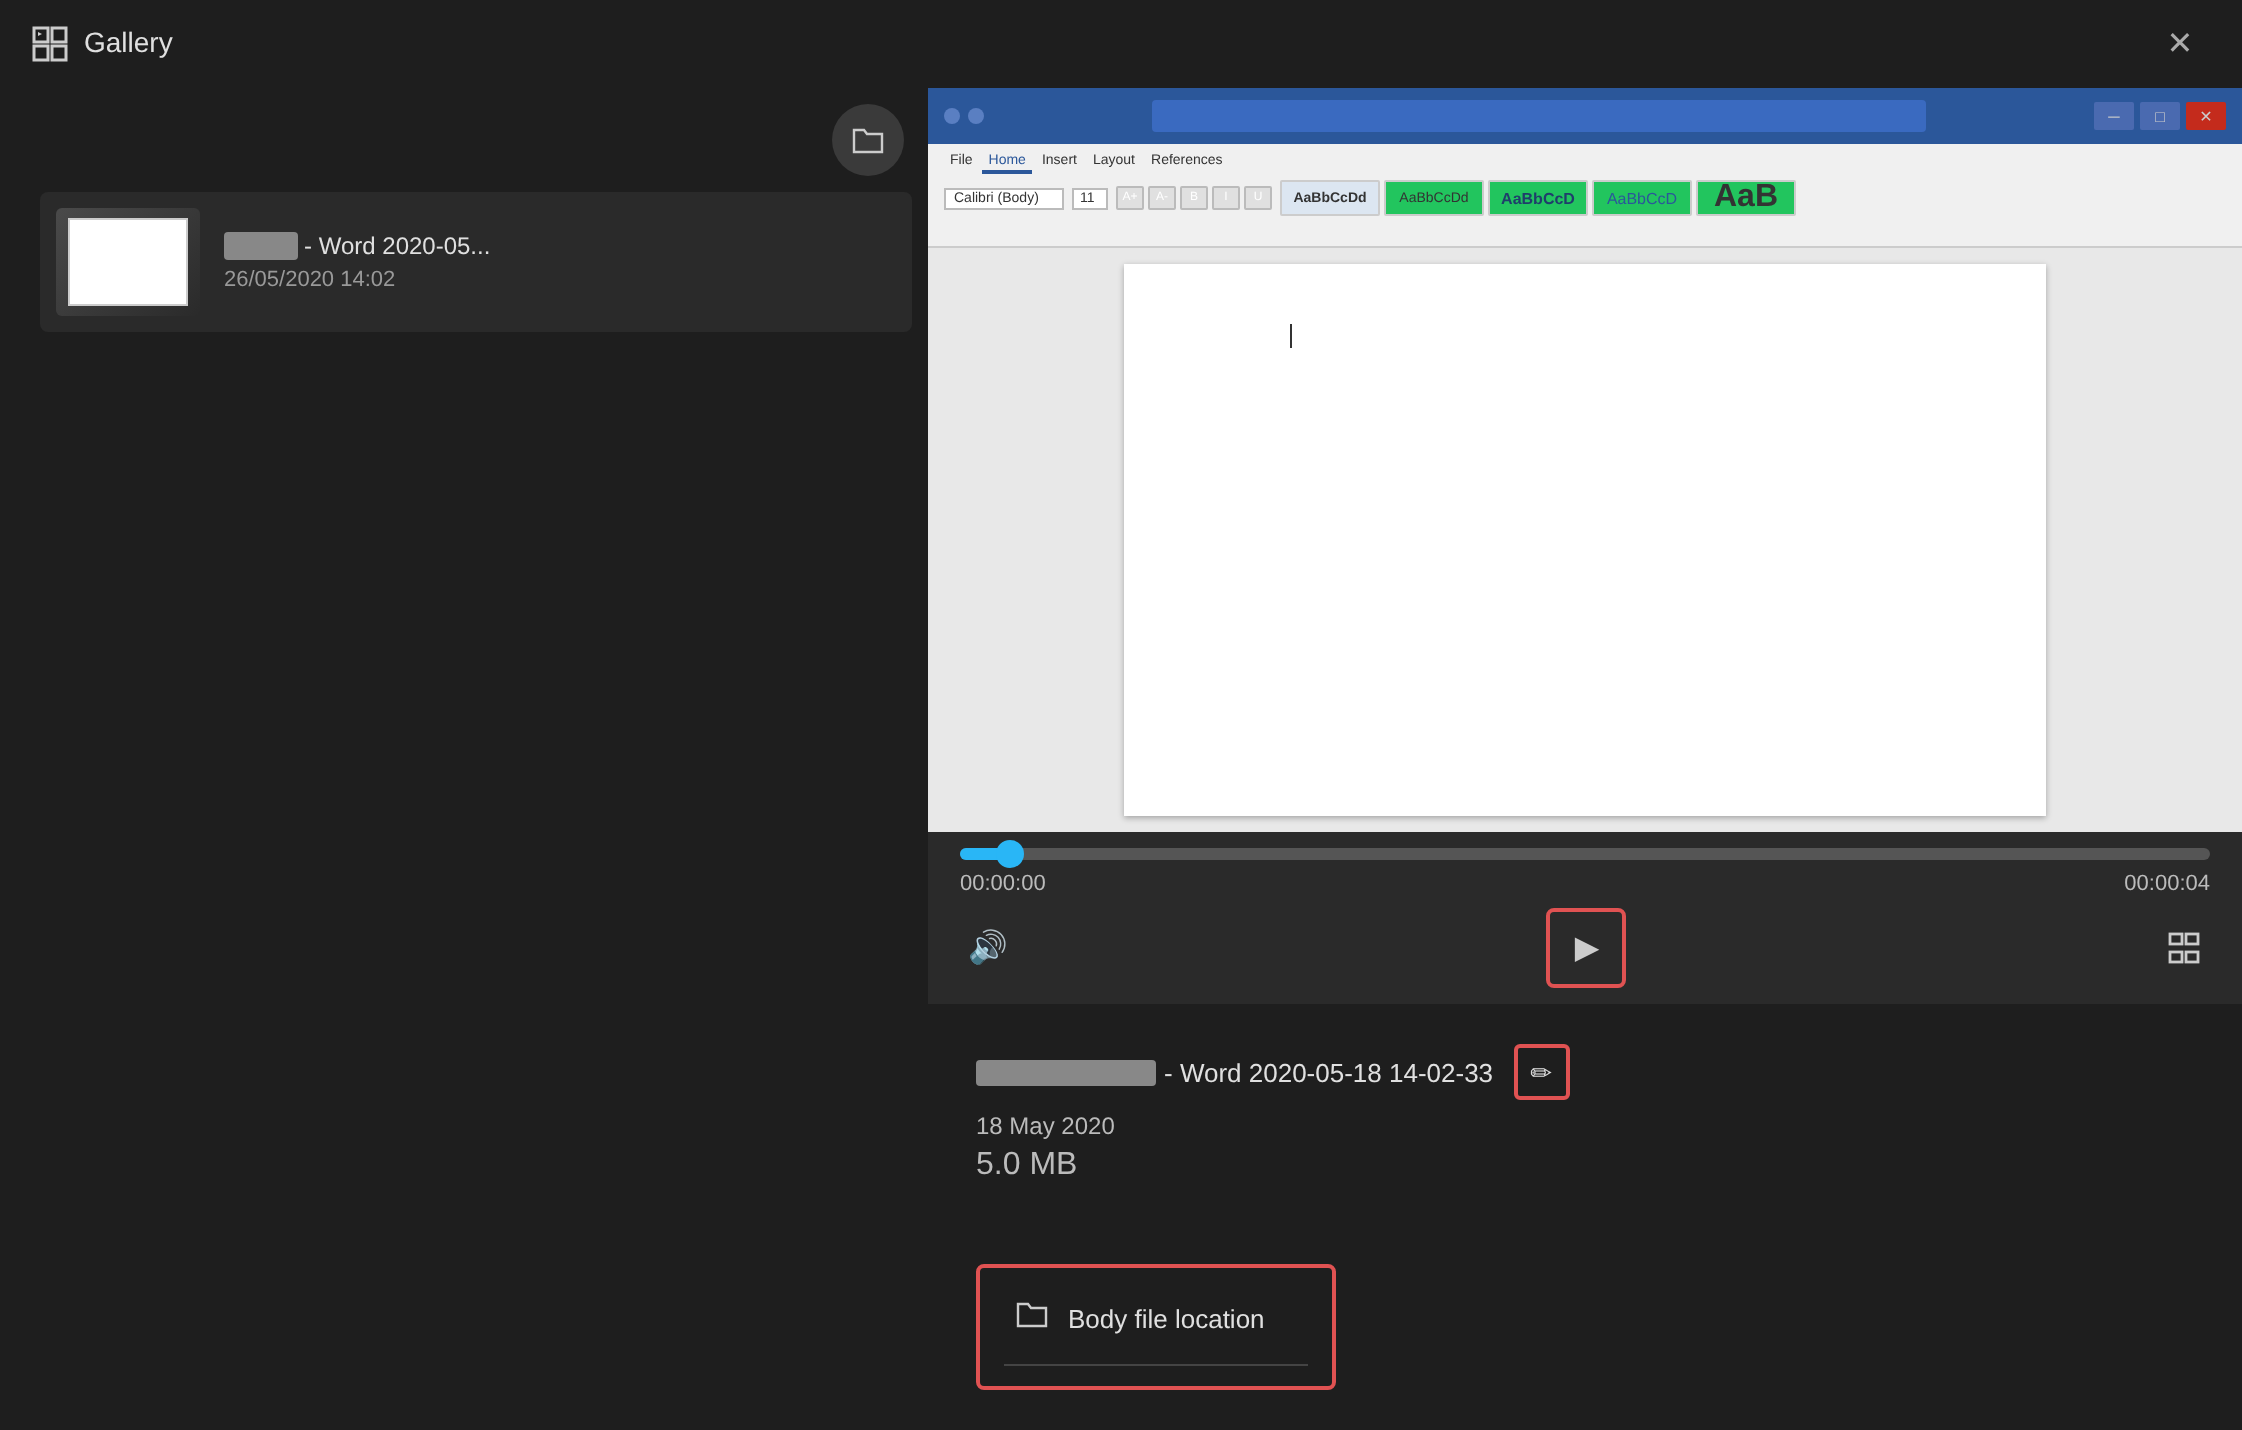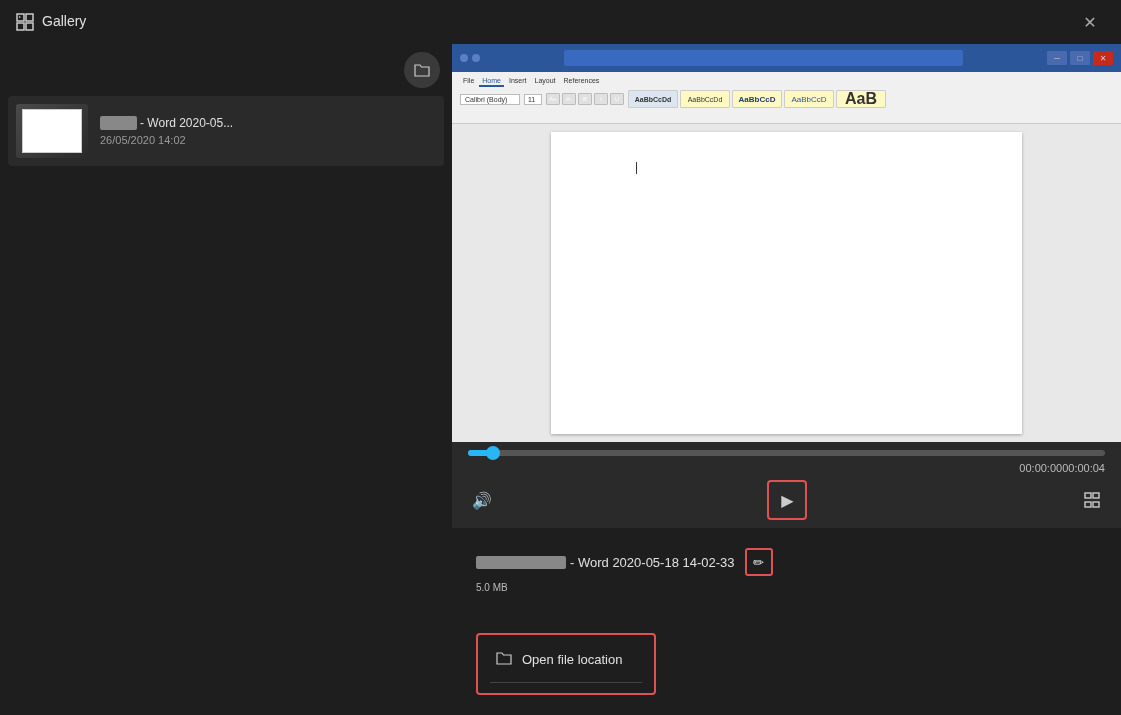--- a/index.html
+++ b/index.html
@@ -56,20 +56,21 @@
     
     .sidebar {
       width: 452px;
       background: #1e1e1e;
       flex-shrink: 0;
       padding: 8px;
       display: flex;
       flex-direction: column;
       align-items: flex-end;
       gap: 4px;
+      margin-left: 12px;
     }
     .folder-btn {
       width: 36px;
       height: 36px;
       border-radius: 50%;
       background: #3a3a3a;
       display: flex;
       align-items: center;
       justify-content: center;
       cursor: pointer;
@@ -262,21 +263,21 @@
       align-items: center;
       justify-content: center;
     }
     .ribbon-styles {
       display: flex;
       gap: 2px;
     }
     .ribbon-style-box {
       width: 50px;
       height: 18px;
-      background: #fef9c3;
+      background: #22c55e;
       border: 1px solid #ccc;
       border-radius: 1px;
       font-size: 6px;
       display: flex;
       align-items: center;
       justify-content: center;
       color: #333;
     }
     .word-body {
       flex: 1;
@@ -324,21 +325,21 @@
       left: 4%;
       transform: translate(-50%, -50%);
       width: 14px;
       height: 14px;
       border-radius: 50%;
       background: #29b6f6;
       cursor: pointer;
     }
     .time-row {
       display: flex;
-      justify-content: flex-end;
+      justify-content: space-between;
       font-size: 11px;
       color: #bbb;
       margin-bottom: 6px;
     }
     .controls-row {
       display: flex;
       align-items: center;
       justify-content: space-between;
     }
     .ctrl-btn {
@@ -424,21 +425,21 @@
       border-radius: 2px;
       user-select: none;
       height: 12px;
     }
     .file-date {
       font-size: 12px;
       color: #bbb;
       margin-bottom: 4px;
     }
     .file-size {
-      font-size: 10px;
+      font-size: 16px;
       color: #bbb;
     }
     
     .action-btns {
       display: flex;
       flex-direction: column;
       gap: 4px;
       min-width: 180px;
       border: 2px solid #e05252;
       border-radius: 4px;
@@ -598,30 +599,31 @@
         <div class="file-info">
           <div class="file-title-row">
             <div class="file-title">
               <span class="blurred" style="width:90px;">&nbsp;&nbsp;&nbsp;&nbsp;&nbsp;&nbsp;&nbsp;&nbsp;&nbsp;&nbsp;&nbsp;&nbsp;&nbsp;&nbsp;</span>
               <span> - Word 2020-05-18 14-02-33</span>
             </div>
             <div class="edit-btn">
               <span>✏</span>
             </div>
           </div>
+          <div class="file-date">18 May 2020</div>
           <div class="file-size">5.0 MB</div>
         </div>
 
         <div class="action-btns">
           <div class="action-btn">
             <span class="action-btn-icon">
               <svg width="16" height="14" viewBox="0 0 16 14" fill="none">
                 <path d="M1 2h5l1.5 2H15v9H1V2z" stroke="#ccc" stroke-width="1.2" fill="none"></path>
               </svg>
             </span>
-            <span>Open file location</span>
+            <span>Body file location</span>
           </div>
           <div class="action-divider"></div>
         </div>
       </div>
     </div>
   </div>
 </div>
 
 </body></html>

